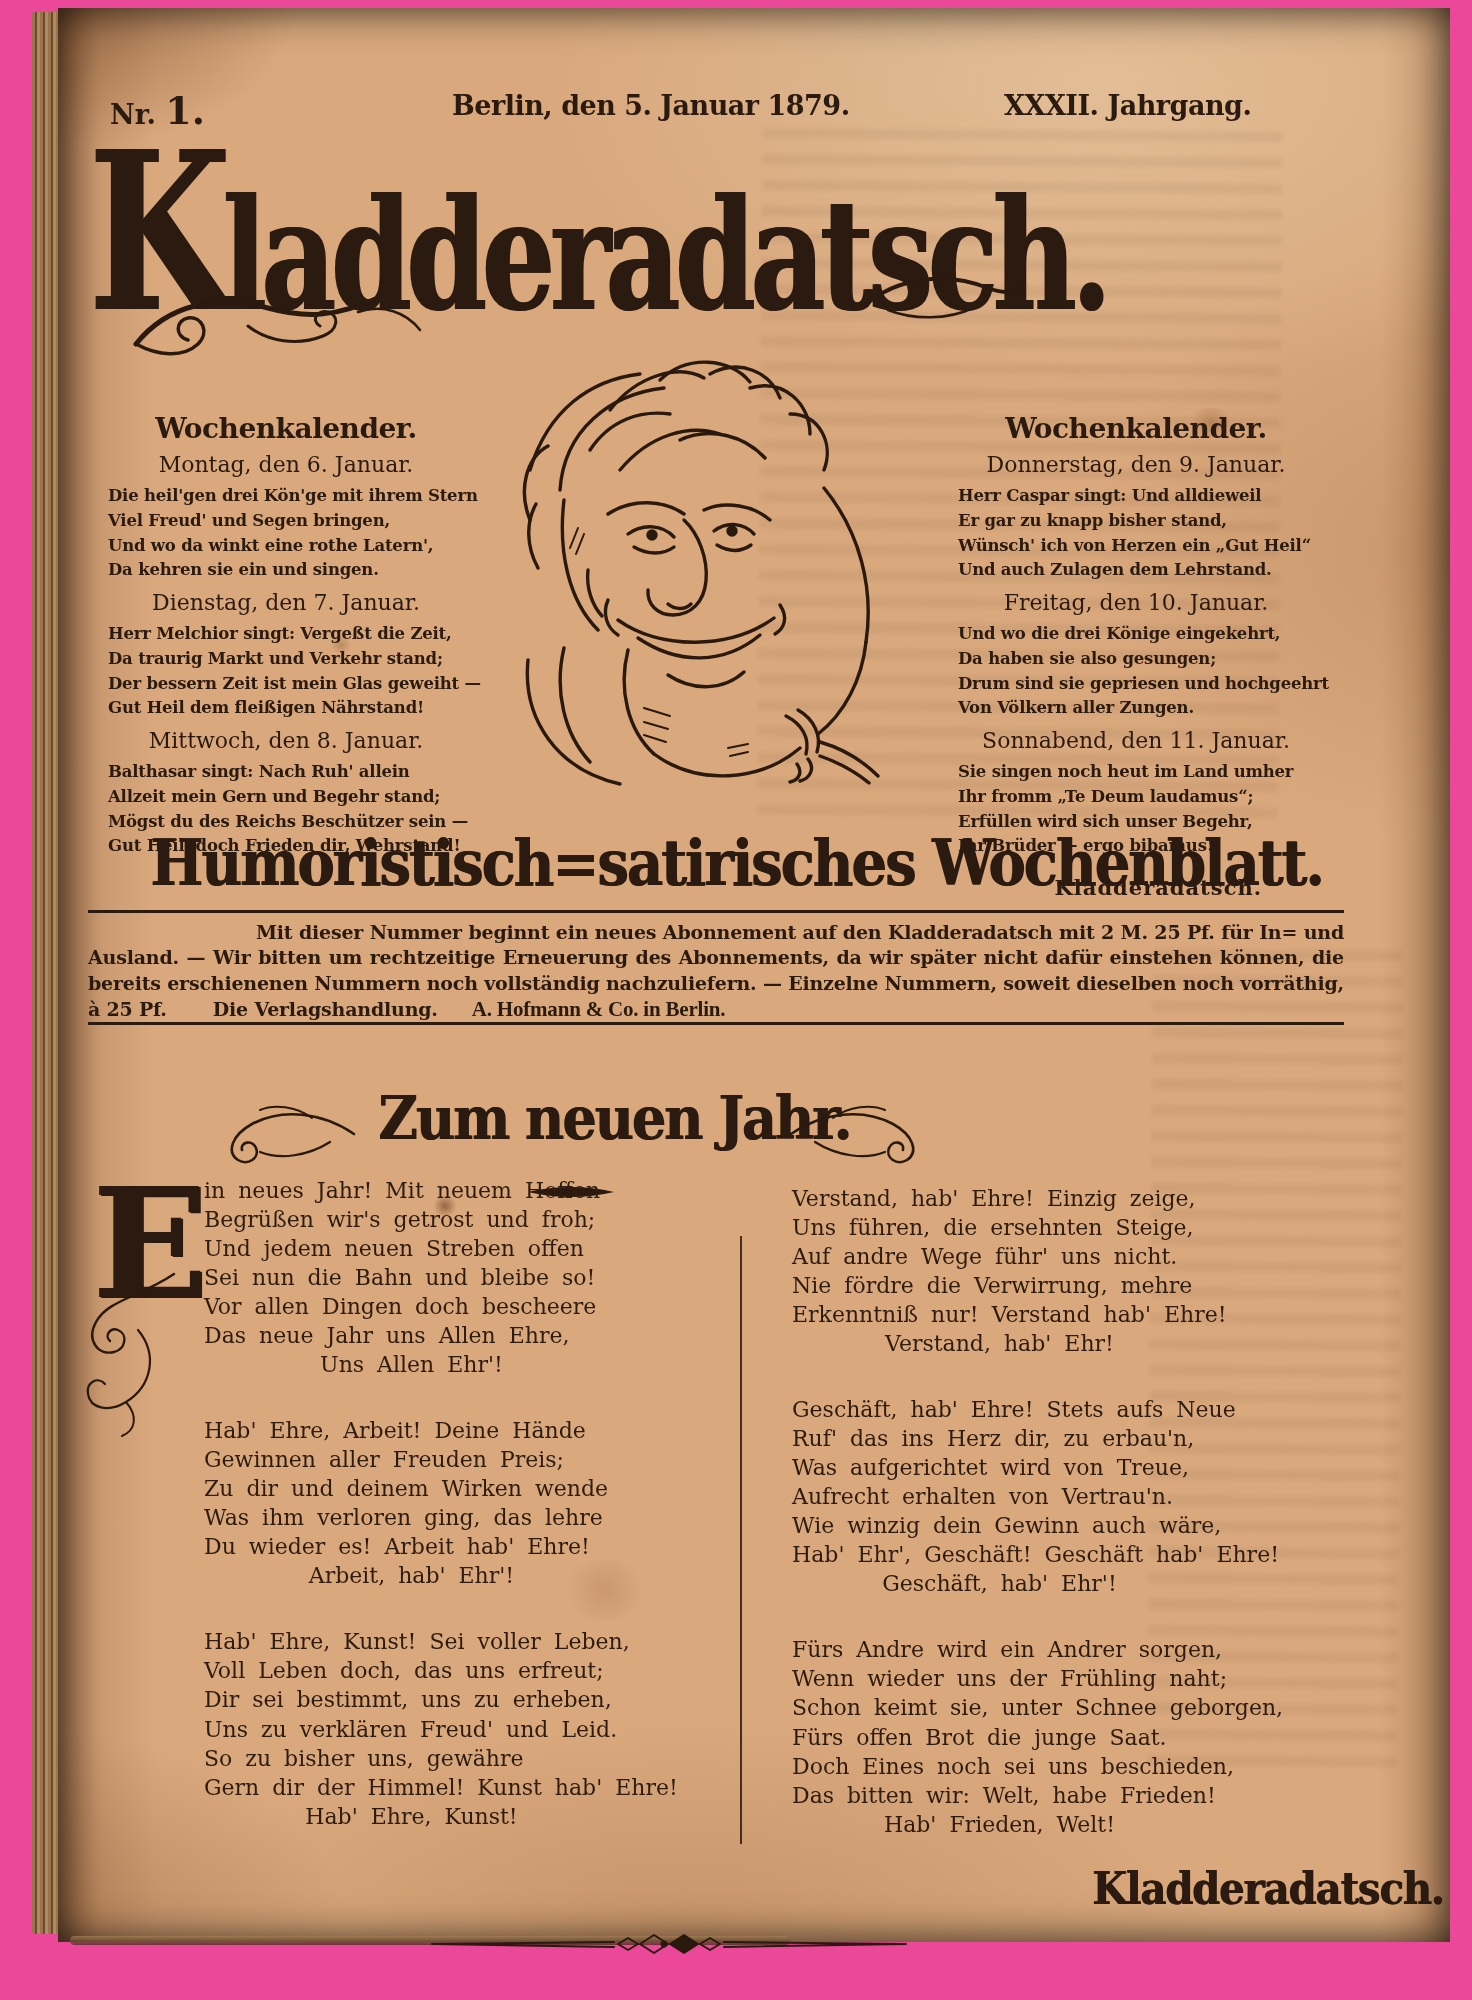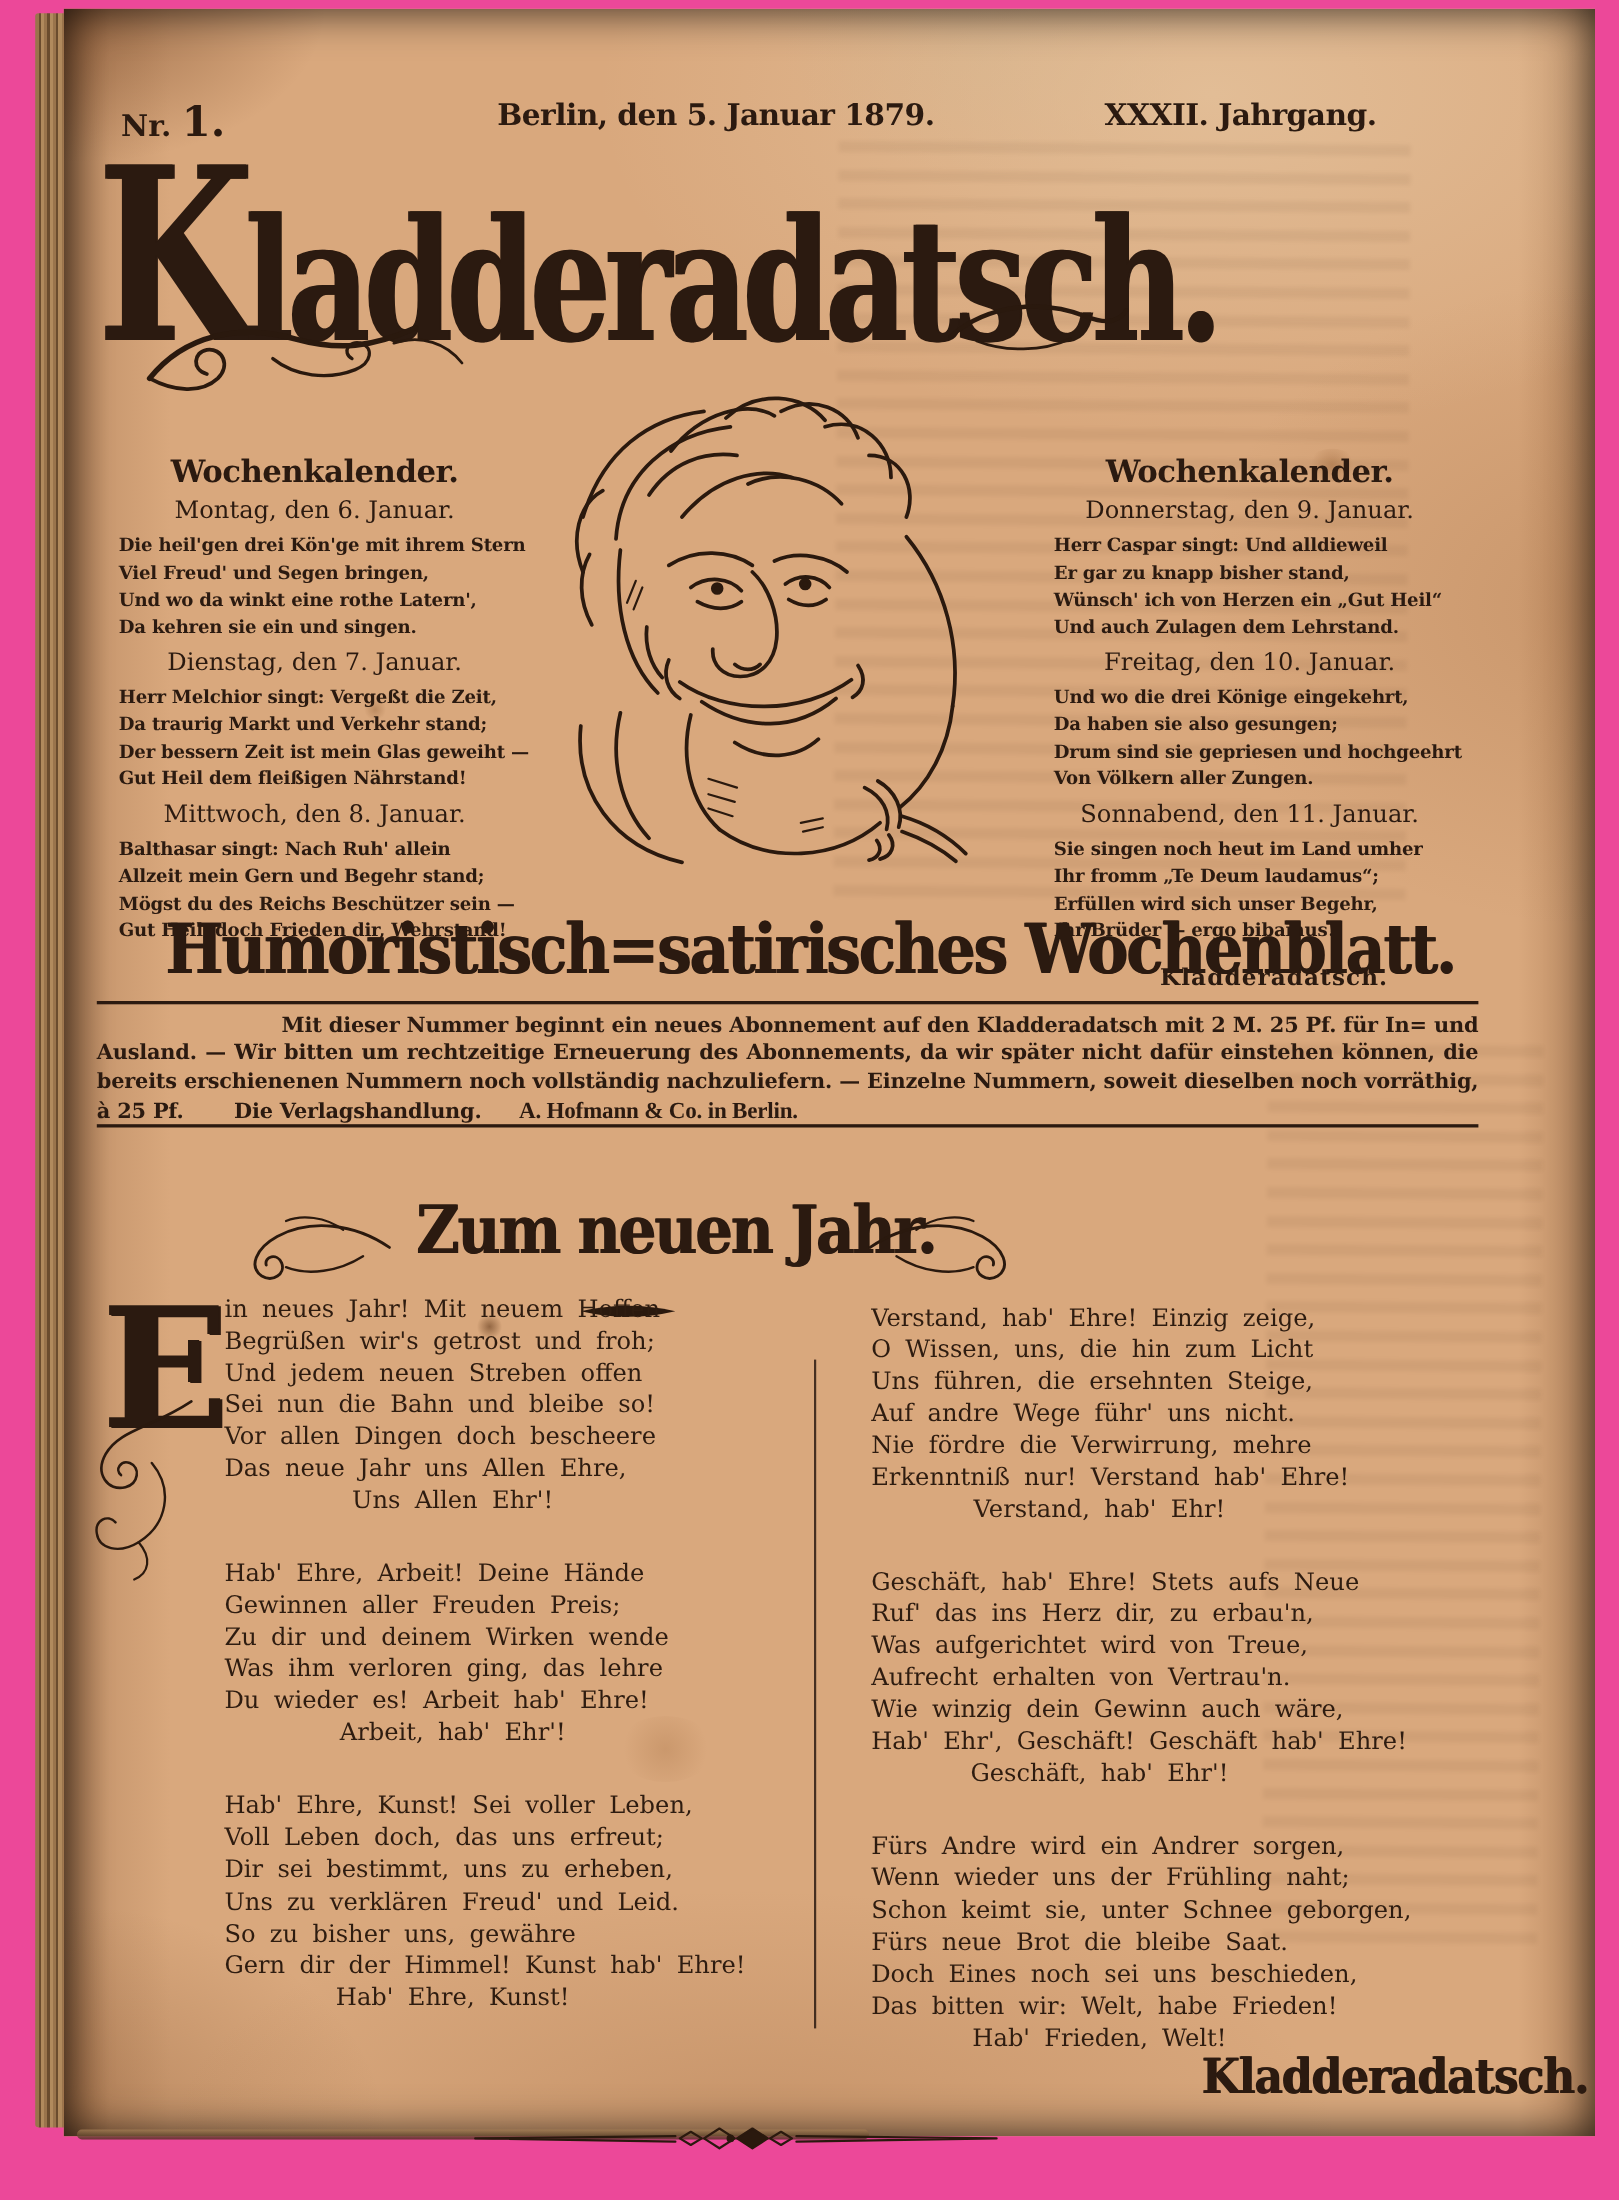--- a/index.html
+++ b/index.html
@@ -269,41 +269,40 @@
       <div class="p-line">Gern dir der Himmel! Kunst hab' Ehre!</div>
       <div class="p-line refrain">Hab' Ehre, Kunst!</div>
     </div>
   </div>
 
   <div class="col-divider"></div>
 
   <div class="stanza-col right">
     <div class="stanza">
       <div class="p-line">Verstand, hab' Ehre! Einzig zeige,</div>
-      <div class="p-line">O Wissen, uns, die hin zum Licht</div>
       <div class="p-line">Uns führen, die ersehnten Steige,</div>
       <div class="p-line">Auf andre Wege führ' uns nicht.</div>
       <div class="p-line">Nie fördre die Verwirrung, mehre</div>
       <div class="p-line">Erkenntniß nur! Verstand hab' Ehre!</div>
       <div class="p-line refrain">Verstand, hab' Ehr!</div>
     </div>
     <div class="stanza">
       <div class="p-line">Geschäft, hab' Ehre! Stets aufs Neue</div>
       <div class="p-line">Ruf' das ins Herz dir, zu erbau'n,</div>
       <div class="p-line">Was aufgerichtet wird von Treue,</div>
       <div class="p-line">Aufrecht erhalten von Vertrau'n.</div>
       <div class="p-line">Wie winzig dein Gewinn auch wäre,</div>
       <div class="p-line">Hab' Ehr', Geschäft! Geschäft hab' Ehre!</div>
       <div class="p-line refrain">Geschäft, hab' Ehr'!</div>
     </div>
     <div class="stanza">
       <div class="p-line">Fürs Andre wird ein Andrer sorgen,</div>
       <div class="p-line">Wenn wieder uns der Frühling naht;</div>
       <div class="p-line">Schon keimt sie, unter Schnee geborgen,</div>
-      <div class="p-line">Fürs neue Brot die bleibe Saat.</div>
+      <div class="p-line">Fürs offen Brot die junge Saat.</div>
       <div class="p-line">Doch Eines noch sei uns beschieden,</div>
       <div class="p-line">Das bitten wir: Welt, habe Frieden!</div>
       <div class="p-line refrain">Hab' Frieden, Welt!</div>
     </div>
   </div>
 
   <div class="abs poem-sign fraktur">Kladderadatsch.</div>
 
   <svg class="abs" style="left:428px;top:1930px;" width="482" height="28" viewBox="0 0 482 28">
     <g class="stroke" stroke-width="2">

